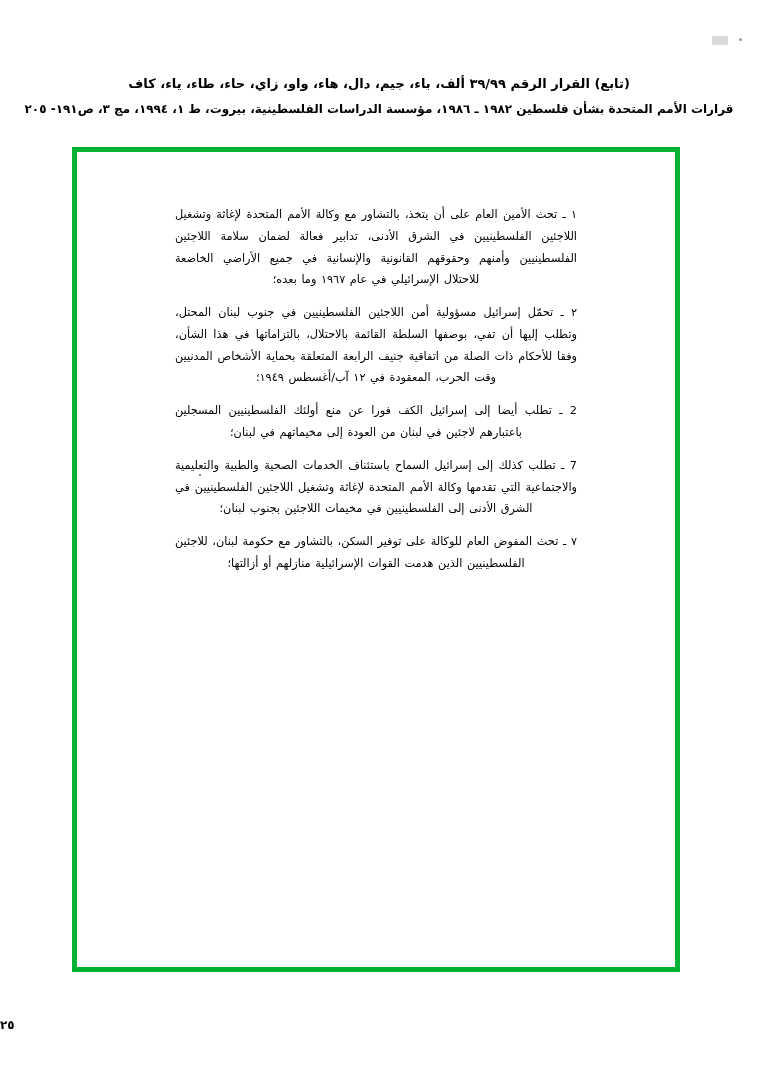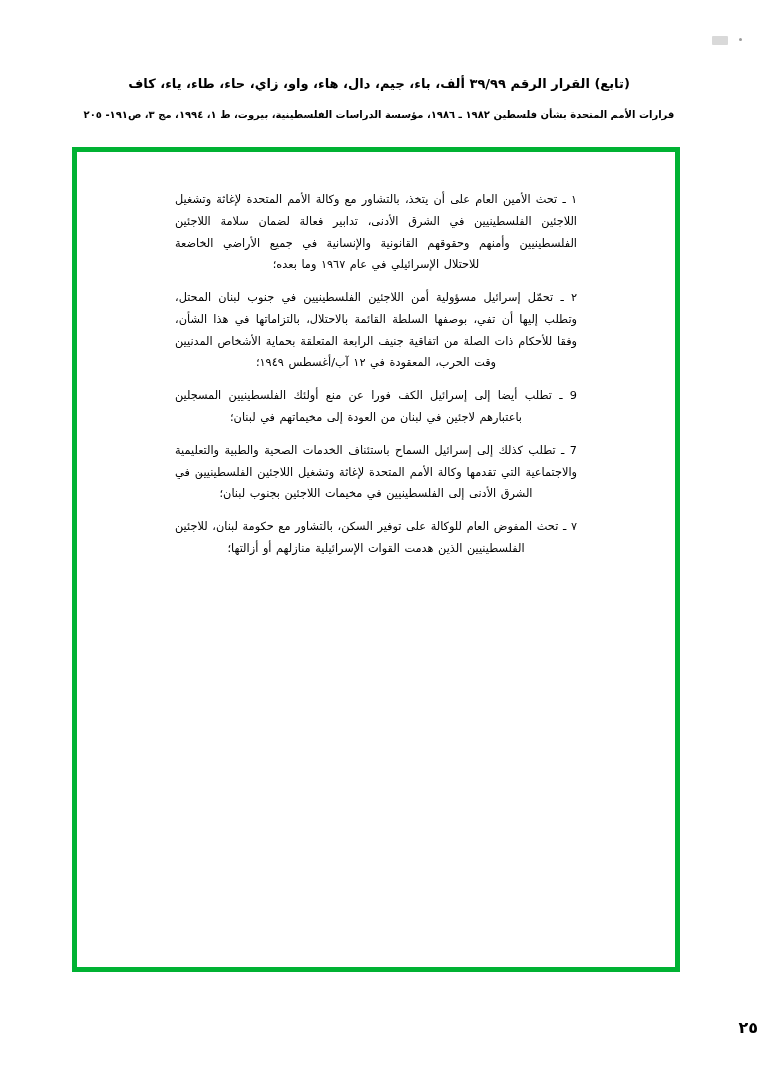--- a/index.html
+++ b/index.html
@@ -53,39 +53,39 @@
     font-family: "DejaVu Sans", sans-serif;
     font-weight: bold;
     font-size: 13px;
     letter-spacing: 0.2px;
     line-height: 1.5;
     direction: rtl;
   }
   .header-source {
     font-family: "DejaVu Sans", sans-serif;
     font-weight: bold;
-    font-size: 10px;
-    margin-top: 15px;
+    font-size: 12px;
+    margin-top: 8px;
     direction: rtl;
   }
 
   .frame {
     position: absolute;
     top: 147px;
     left: 72px;
     width: 608px;
     height: 825px;
     border: 5px solid #00b233;
     box-sizing: border-box;
     background: #ffffff;
   }
 
   .content {
     position: absolute;
-    top: 26px;
+    top: 41px;
     right: 98px;
     left: 98px;
     direction: rtl;
   }
 
   .para {
     font-family: "DejaVu Sans", sans-serif;
     font-size: 11.3px;
     line-height: 1.92;
     text-align: justify;
@@ -103,45 +103,45 @@
     height: 2px;
     background: #555;
     border-radius: 50%;
   }
 
   .page-number {
     position: absolute;
     top: 1018px;
     left: 0;
     right: 0;
-    text-align: right;
+    text-align: left;
     font-family: "DejaVu Sans", sans-serif;
     font-weight: bold;
-    font-size: 16px;
+    font-size: 12px;
     direction: rtl;
   }
 </style>
 </head>
 <body>
 
 <div class="page">
 
   <div class="corner-mark"></div>
   <div class="corner-dot"></div>
 
   <div class="header">
     <div class="header-title">(تابع) القرار الرقم ٣٩/٩٩ ألف، باء، جيم، دال، هاء، واو، زاي، حاء، طاء، ياء، كاف</div>
     <div class="header-source">قرارات الأمم المتحدة بشأن فلسطين ١٩٨٢ ـ ١٩٨٦، مؤسسة الدراسات الفلسطينية، بيروت، ط ١، ١٩٩٤، مج ٣، ص١٩١- ٢٠٥</div>
   </div>
 
   <div class="frame">
     <div class="content">
       <p class="para">١ ـ تحث الأمين العام على أن يتخذ، بالتشاور مع وكالة الأمم المتحدة لإغاثة وتشغيل اللاجئين الفلسطينيين في الشرق الأدنى، تدابير فعالة لضمان سلامة اللاجئين الفلسطينيين وأمنهم وحقوقهم القانونية والإنسانية في جميع الأراضي الخاضعة للاحتلال الإسرائيلي في عام ١٩٦٧ وما بعده؛</p>
       <p class="para">٢ ـ تحمّل إسرائيل مسؤولية أمن اللاجئين الفلسطينيين في جنوب لبنان المحتل، وتطلب إليها أن تفي، بوصفها السلطة القائمة بالاحتلال، بالتزاماتها في هذا الشأن، وفقا للأحكام ذات الصلة من اتفاقية جنيف الرابعة المتعلقة بحماية الأشخاص المدنيين وقت الحرب، المعقودة في ١٢ آب/أغسطس ١٩٤٩؛</p>
-      <p class="para">9 ـ تطلب أيضا إلى إسرائيل الكف فورا عن منع أولئك الفلسطينيين المسجلين باعتبارهم لاجئين في لبنان من العودة إلى مخيماتهم في لبنان؛</p>
+      <p class="para">2 ـ تطلب أيضا إلى إسرائيل الكف فورا عن منع أولئك الفلسطينيين المسجلين باعتبارهم لاجئين في لبنان من العودة إلى مخيماتهم في لبنان؛</p>
       <p class="para">7 ـ تطلب كذلك إلى إسرائيل السماح باستئناف الخدمات الصحية والطبية والتعليمية والاجتماعية التي تقدمها وكالة الأمم المتحدة لإغاثة وتشغيل اللاجئين الفلسطينيين في الشرق الأدنى إلى الفلسطينيين في مخيمات اللاجئين بجنوب لبنان؛</p>
       <p class="para">٧ ـ تحث المفوض العام للوكالة على توفير السكن، بالتشاور مع حكومة لبنان، للاجئين الفلسطينيين الذين هدمت القوات الإسرائيلية منازلهم أو أزالتها؛</p>
     </div>
     <div class="stray-dot"></div>
   </div>
 
   <div class="page-number">٢٥</div>
 
 </div>
 

